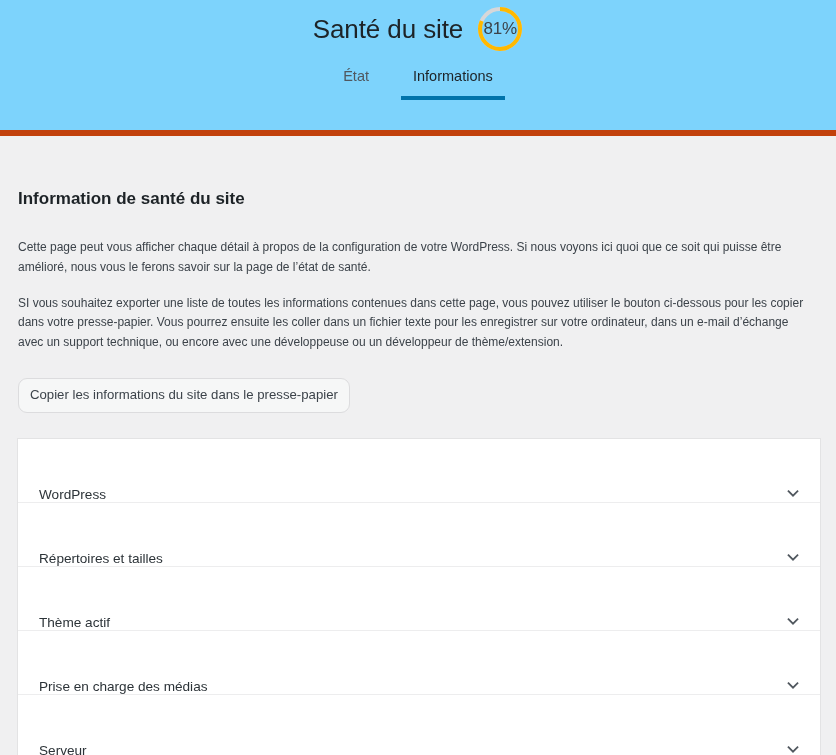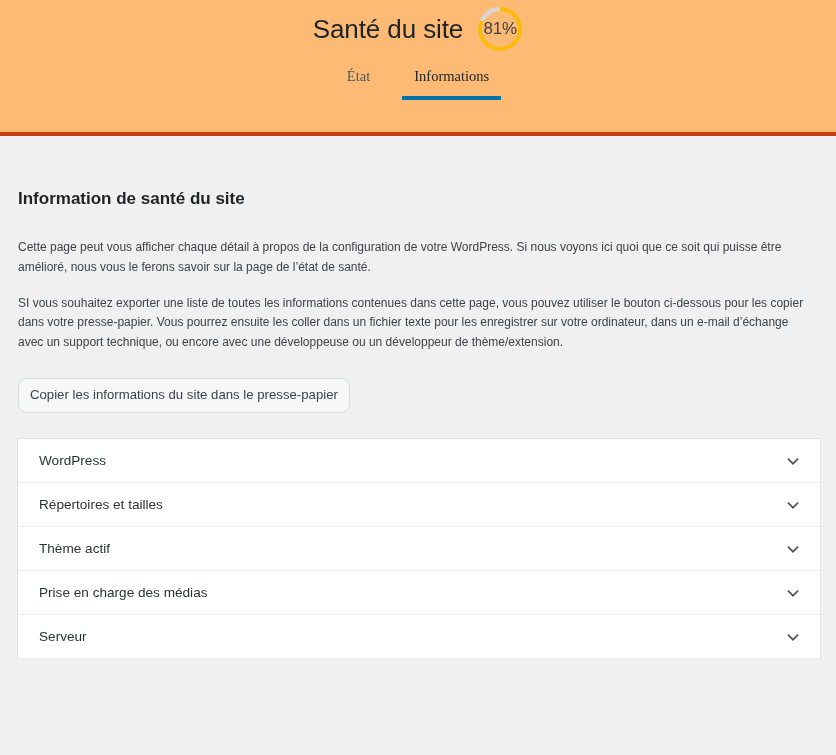--- a/index.html
+++ b/index.html
@@ -11,22 +11,22 @@
     width: 836px;
     height: 755px;
     background: #f0f0f1;
     font-family: "Liberation Sans", "DejaVu Sans", sans-serif;
     color: #3c434a;
     overflow: hidden;
   }
 
   
   .sh-header {
-    background: #fdba74;
-    border-bottom: 4px solid #c2410c;
+    background: #7dd3fc;
+    border-bottom: 6px solid #c2410c;
     height: 136px;
     box-sizing: border-box;
     position: relative;
   }
   .sh-title-row {
     display: flex;
     align-items: center;
     justify-content: center;
     gap: 14px;
     padding-top: 14px;
@@ -86,21 +86,21 @@
     height: 42px;
   }
   .sh-tab {
     position: relative;
     padding: 8px 22px 12px;
     font-size: 14.5px;
     color: #50575e;
     cursor: pointer;
     background: none;
     border: none;
-    font-family: Liberation Serif, serif;
+    font-family: Liberation Sans, sans-serif;
     line-height: 1.4;
     white-space: nowrap;
   }
   .sh-tab.is-active {
     color: #1d2327;
     font-weight: 400;
   }
   .sh-tab.is-active::after {
     content: "";
     position: absolute;
@@ -152,28 +152,29 @@
   .sh-accordion {
     margin: 25px 0 0 1px;
     width: 804px;
     background: #ffffff;
     border: 1px solid #e3e3e4;
     border-bottom: none;
     box-sizing: border-box;
   }
   .sh-acc-row {
     display: flex;
-    align-items: center;
+    align-items: flex-end;
     justify-content: space-between;
     height: 44px;
     padding: 0 18px 0 21px;
     border-bottom: 1px solid #ededee;
     box-sizing: border-box;
     cursor: pointer;
     background: #fff;
+    margin-top: 20px;
   }
   .sh-acc-label {
     font-size: 13.6px;
     color: #2c3338;
     line-height: 1;
   }
   .sh-chevron {
     width: 18px;
     height: 18px;
     flex: 0 0 18px;

